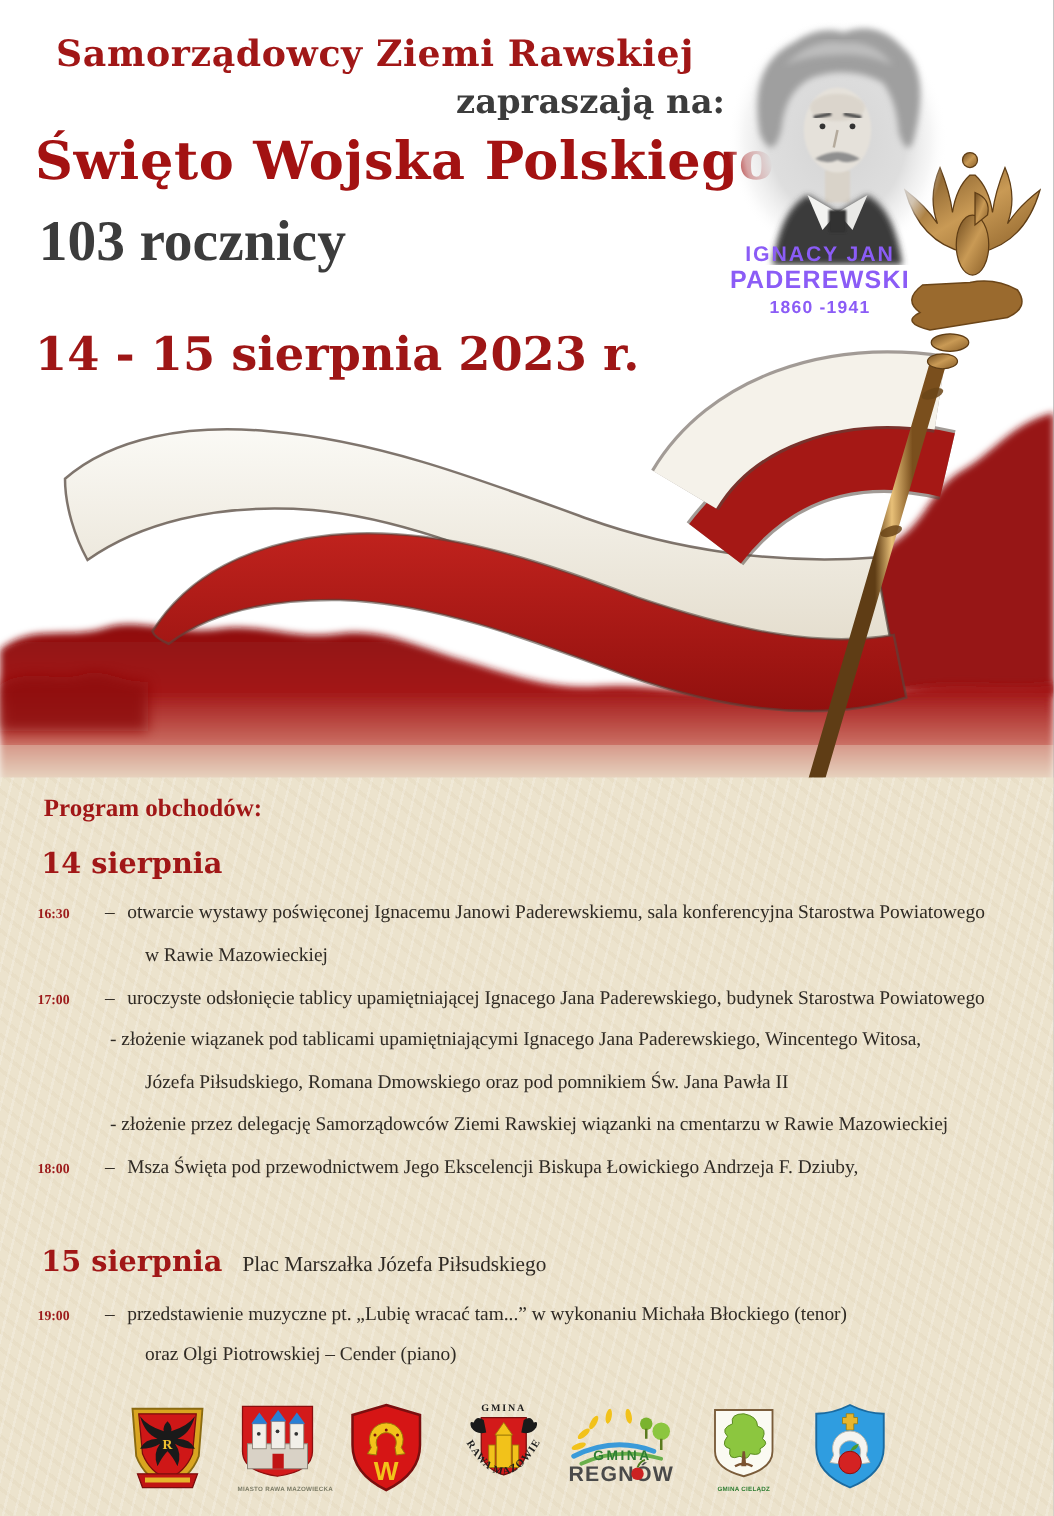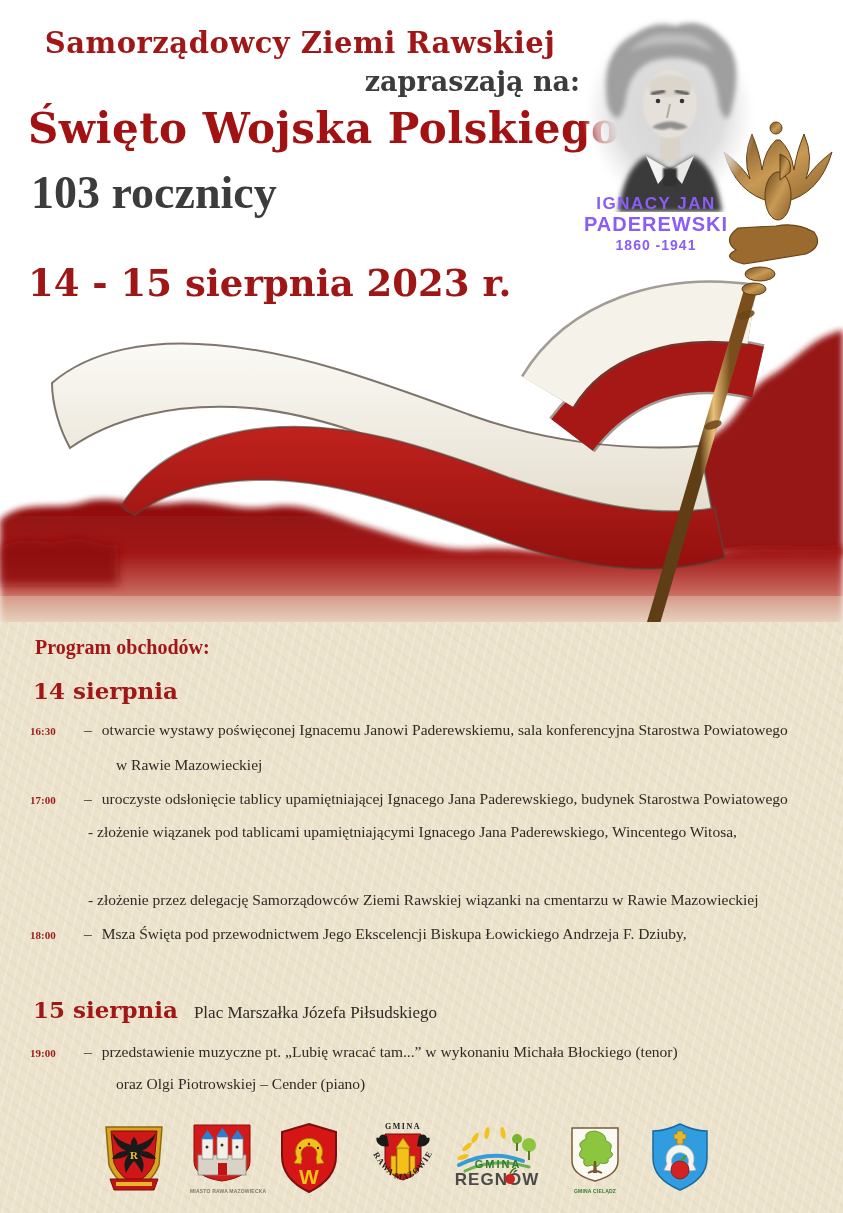--- a/index.html
+++ b/index.html
@@ -172,20 +172,21 @@
   <div class="cap cap3">1860 -1941</div>
 
   <div class="program">
     <div class="p-heading">Program obchodów:</div>
     <div class="day-title" style="top:55px;">14 sierpnia</div>
 
     <div class="line entry" style="top:99px;"><span class="time">16:30</span><span class="dash">–</span><span>otwarcie wystawy poświęconej Ignacemu Janowi Paderewskiemu, sala konferencyjna Starostwa Powiatowego</span></div>
     <div class="line cont" style="top:134px;"><span>w Rawie Mazowieckiej</span></div>
     <div class="line entry" style="top:168px;"><span class="time">17:00</span><span class="dash">–</span><span>uroczyste odsłonięcie tablicy upamiętniającej Ignacego Jana Paderewskiego, budynek Starostwa Powiatowego</span></div>
     <div class="line sub" style="top:201px;"><span>- złożenie wiązanek pod tablicami upamiętniającymi Ignacego Jana Paderewskiego, Wincentego Witosa,</span></div>
+    <div class="line cont" style="top:235px;"><span>Józefa Piłsudskiego, Romana Dmowskiego oraz pod pomnikiem Św. Jana Pawła II</span></div>
     <div class="line sub" style="top:269px;"><span>- złożenie przez delegację Samorządowców Ziemi Rawskiej wiązanki na cmentarzu w Rawie Mazowieckiej</span></div>
     <div class="line entry" style="top:303px;"><span class="time">18:00</span><span class="dash">–</span><span>Msza Święta pod przewodnictwem Jego Ekscelencji Biskupa Łowickiego Andrzeja F. Dziuby,</span></div>
 
     <div class="day-title" style="top:374px;"><span>15 sierpnia</span><span class="day-loc">Plac Marszałka Józefa Piłsudskiego</span></div>
 
     <div class="line entry" style="top:421px;"><span class="time">19:00</span><span class="dash">–</span><span>przedstawienie muzyczne pt. „Lubię wracać tam...” w wykonaniu Michała Błockiego (tenor)</span></div>
     <div class="line cont" style="top:453px;"><span>oraz Olgi Piotrowskiej – Cender (piano)</span></div>
 
     <div class="logo" style="left:101px; top:501px; width:66px;">
       <svg width="64" height="70" viewBox="0 0 64 70">

